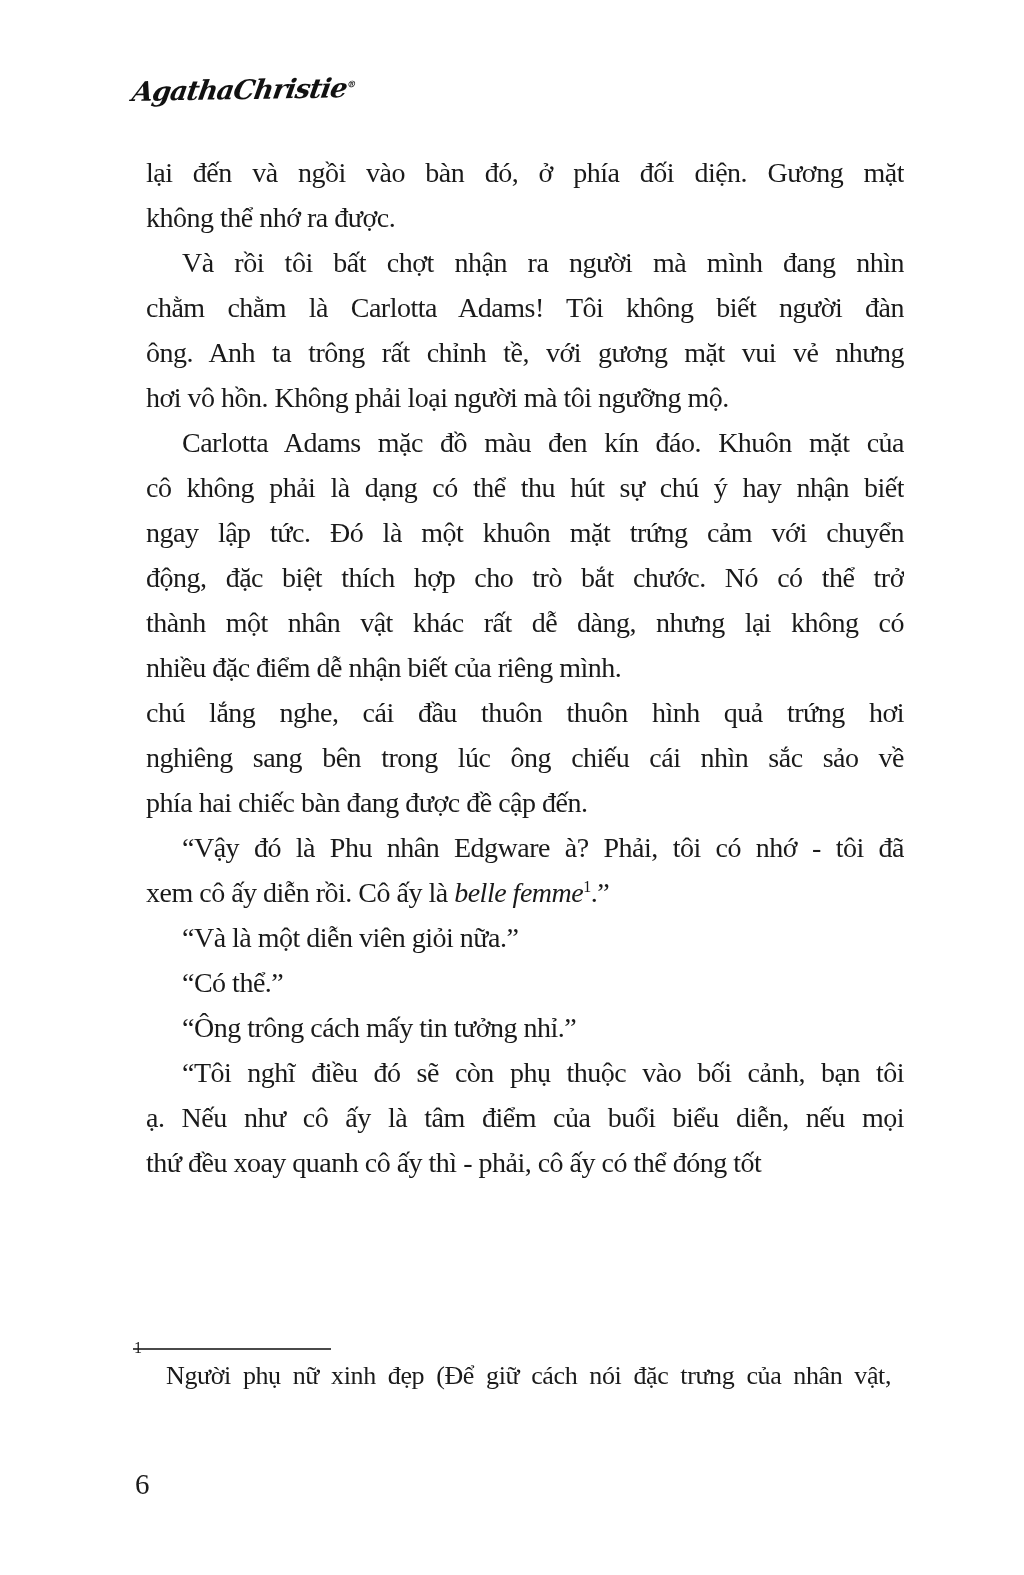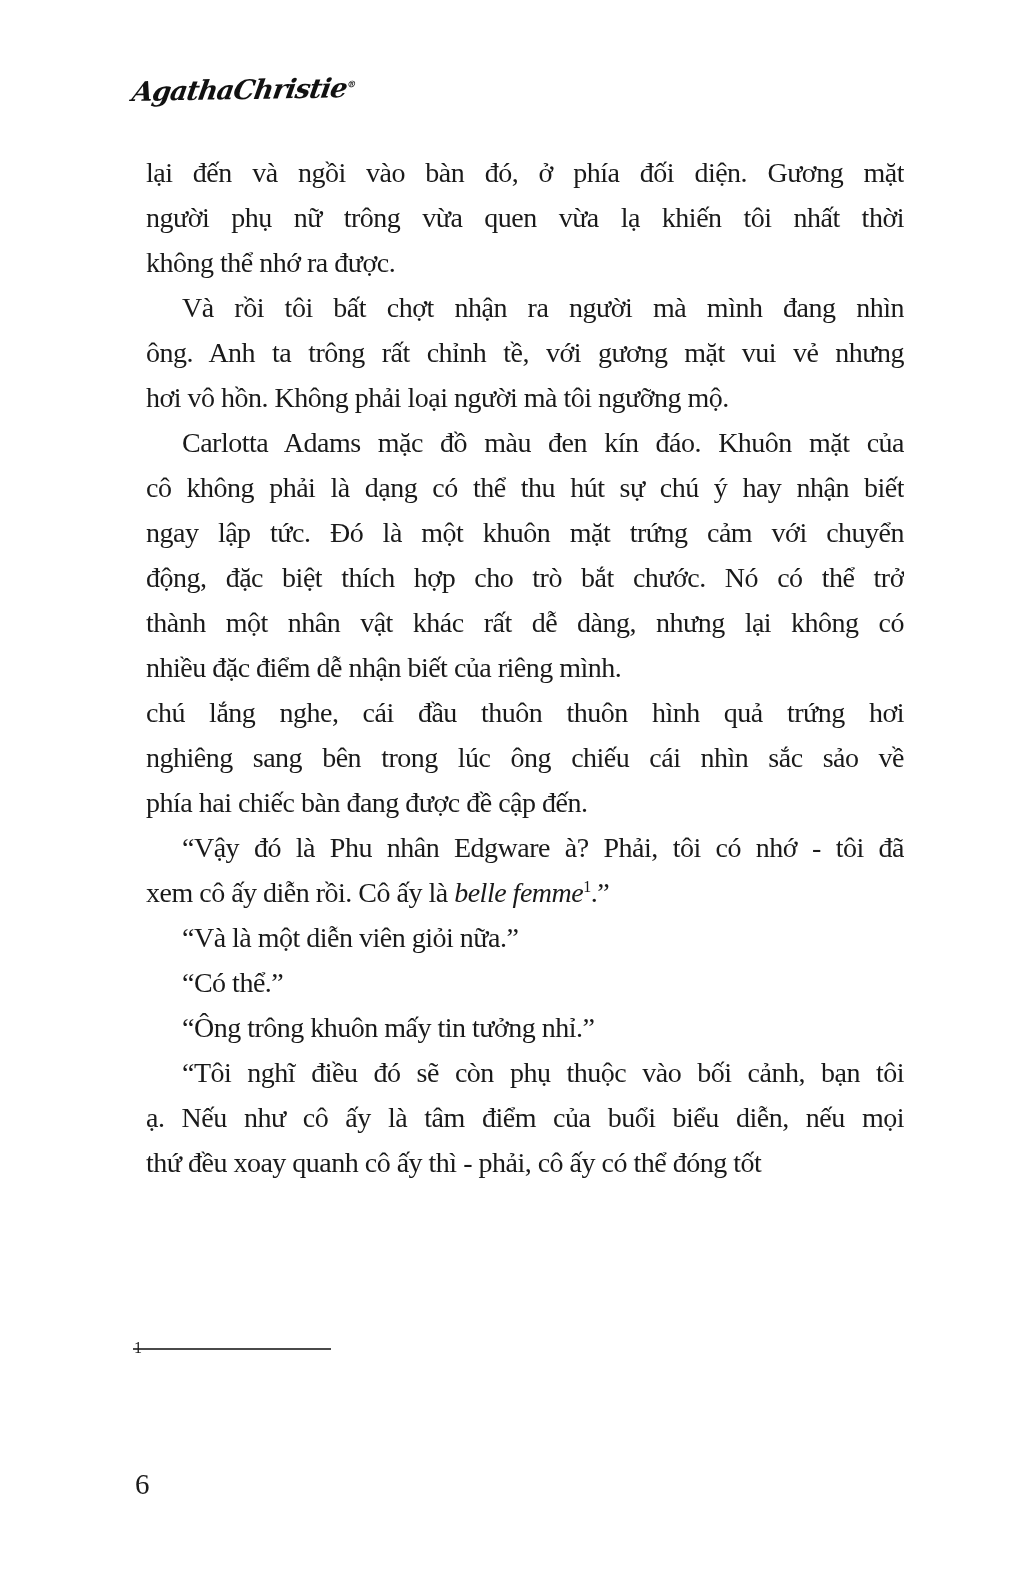--- a/index.html
+++ b/index.html
@@ -115,25 +115,25 @@
 
 <div class="page">
 
   <div class="signature">
     <span>AgathaChristie</span><span class="reg">®</span>
   </div>
 
   <div class="textblock" id="textblock">
       <div class="para">
         <div class="line">lại đến và ngồi vào bàn đó, ở phía đối diện. Gương mặt</div>
-        <div class="line">người phụ nữ trông vừa quen vừa lạ khiến tôi nhất thời</div>
         <div class="line last">không thể nhớ ra được.</div>
       </div>
       <div class="para">
         <div class="line indent">Và rồi tôi bất chợt nhận ra người mà mình đang nhìn</div>
+        <div class="line">chằm chằm là Carlotta Adams! Tôi không biết người đàn</div>
         <div class="line">ông. Anh ta trông rất chỉnh tề, với gương mặt vui vẻ nhưng</div>
         <div class="line last">hơi vô hồn. Không phải loại người mà tôi ngưỡng mộ.</div>
       </div>
       <div class="para">
         <div class="line indent">Carlotta Adams mặc đồ màu đen kín đáo. Khuôn mặt của</div>
         <div class="line">cô không phải là dạng có thể thu hút sự chú ý hay nhận biết</div>
         <div class="line">ngay lập tức. Đó là một khuôn mặt trứng cảm với chuyển</div>
         <div class="line">động, đặc biệt thích hợp cho trò bắt chước. Nó có thể trở</div>
         <div class="line">thành một nhân vật khác rất dễ dàng, nhưng lại không có</div>
         <div class="line last">nhiều đặc điểm dễ nhận biết của riêng mình.</div>
@@ -147,32 +147,33 @@
         <div class="line indent">“Vậy đó là Phu nhân Edgware à? Phải, tôi có nhớ - tôi đã</div>
         <div class="line last"><span>xem cô ấy diễn rồi. Cô ấy là </span><em>belle femme</em><sup>1</sup><span>.”</span></div>
       </div>
       <div class="para">
         <div class="line last indent">“Và là một diễn viên giỏi nữa.”</div>
       </div>
       <div class="para">
         <div class="line last indent">“Có thể.”</div>
       </div>
       <div class="para">
-        <div class="line last indent">“Ông trông khuôn mấy tin tưởng nhỉ.”</div>
+        <div class="line last indent">“Ông trông cách mấy tin tưởng nhỉ.”</div>
       </div>
       <div class="para">
         <div class="line indent">“Tôi nghĩ điều đó sẽ còn phụ thuộc vào bối cảnh, bạn tôi</div>
         <div class="line">ạ. Nếu như cô ấy là tâm điểm của buổi biểu diễn, nếu mọi</div>
         <div class="line last">thứ đều xoay quanh cô ấy thì - phải, cô ấy có thể đóng tốt</div>
       </div>
     </div>
 
   <div class="fn-rule"></div>
 
   <div class="fn">
     <div class="fn-body" id="footnote-body">
       <sup class="fn-marker">1</sup>
+    <div class="fn-line">Người phụ nữ xinh đẹp (Để giữ cách nói đặc trưng của nhân vật,</div>
       </div>
   </div>
 
   <div class="page-number">6</div>
 
 </div>
 
 </body></html>

